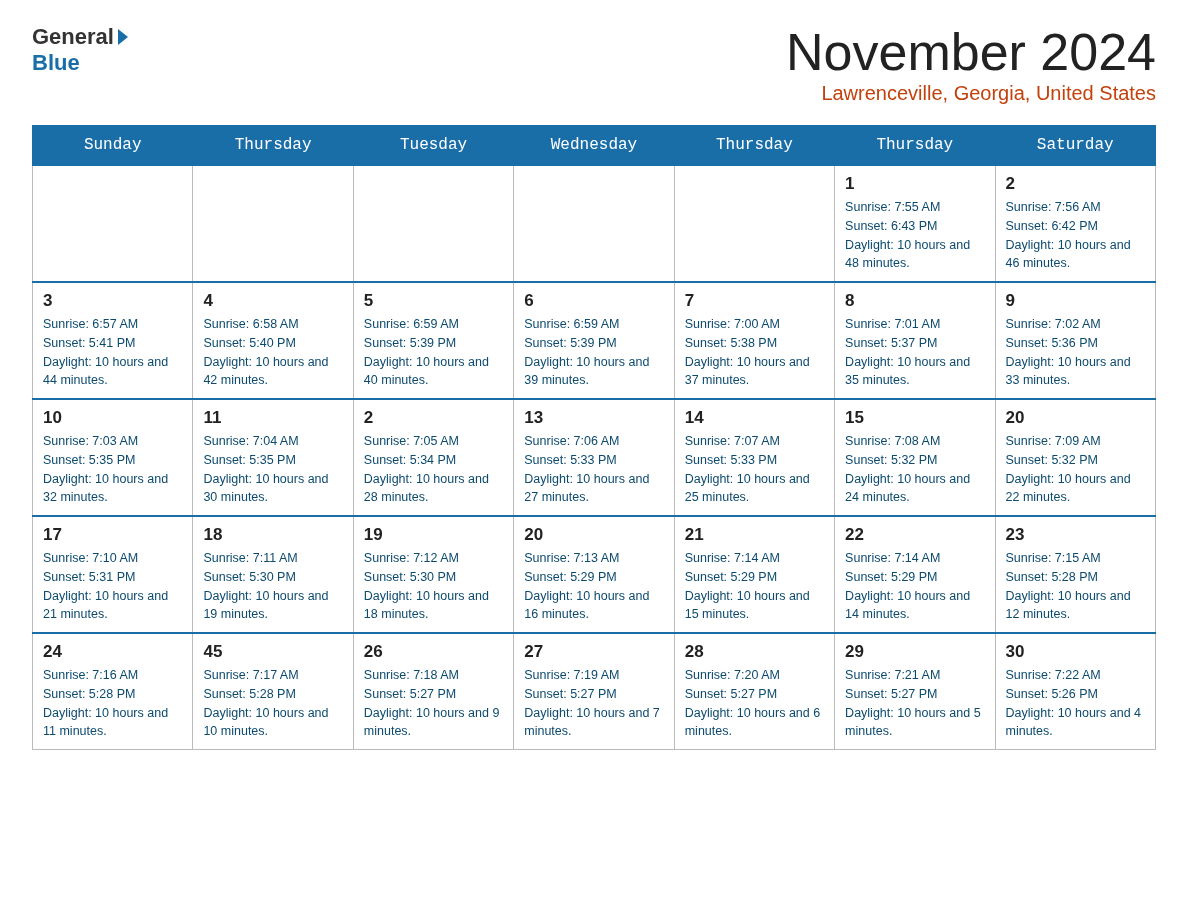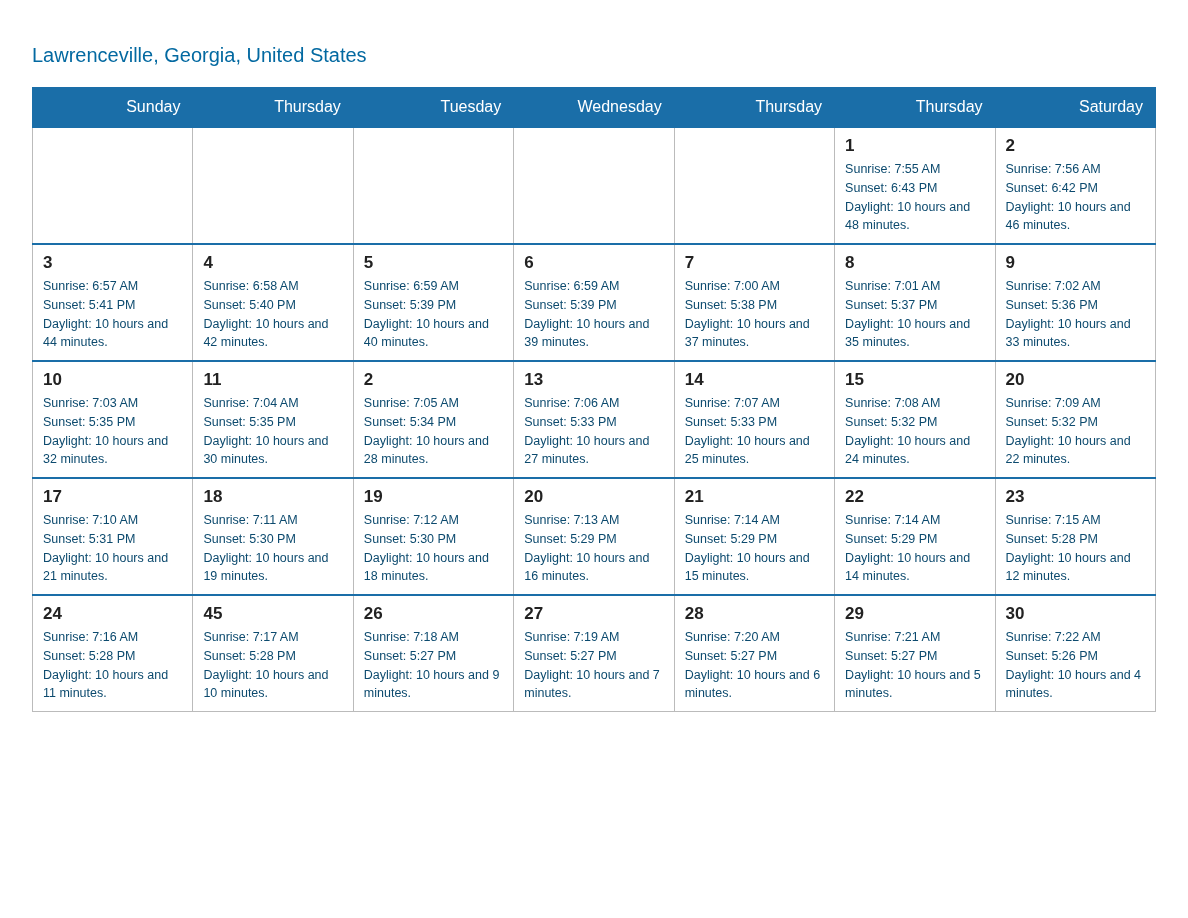--- a/index.html
+++ b/index.html
@@ -43,36 +43,37 @@
     .logo-blue { color: #1a6ea8; font-size: 22px; font-weight: bold; }
     .title-area { text-align: right; }
     .month-title {
       font-size: 52px;
       font-weight: 300;
       color: #222;
       line-height: 1.1;
     }
     .location-title {
       font-size: 20px;
-      color: #0369a1;
-      margin-top: 20px;
+      color: #c2410c;
+      margin-top: 1px;
     }
     .calendar {
       width: 100%;
       border-collapse: collapse;
       border: 1px solid #aaa;
     }
     .calendar th {
       background-color: #1a6ea8;
       color: #fff;
       padding: 10px 12px;
-      text-align: right;
+      text-align: center;
       font-size: 16px;
       font-weight: normal;
       border: 1px solid #1a6ea8;
+      font-family: Liberation Mono, monospace;
     }
     .calendar td {
       border: 1px solid #bbb;
       vertical-align: top;
       padding: 8px 10px;
       width: 14.28%;
       min-height: 110px;
       height: 110px;
       background: #fff;
     }
@@ -91,21 +92,29 @@
       background: #f9f9f9;
     }
     tr.week-row td {
       border-top: 2px solid #1a6ea8;
     }
   </style>
 </head>
 <body>
 
 <div class="header-area">
+  <div class="logo">
+    <div class="logo-text">
+      <span class="logo-general">General</span>
+      <span class="logo-arrow"></span>
+    </div>
+    <div class="logo-blue">Blue</div>
+  </div>
   <div class="title-area">
+    <div class="month-title">November 2024</div>
     <div class="location-title">Lawrenceville, Georgia, United States</div>
   </div>
 </div>
 
 <table class="calendar">
   <thead>
     <tr>
     <th>Sunday</th>
         <th>Thursday</th>
         <th>Tuesday</th>

